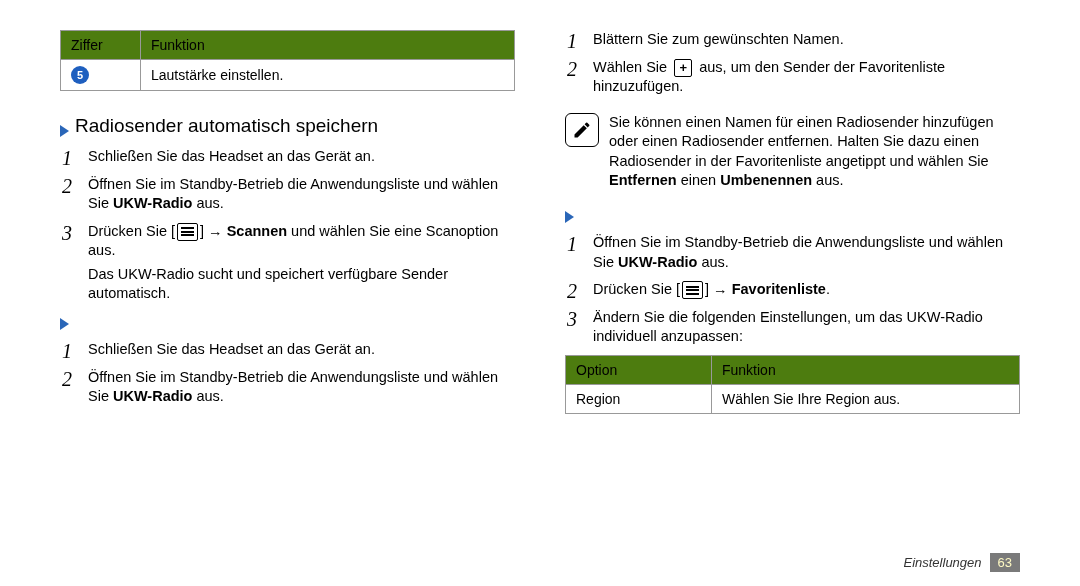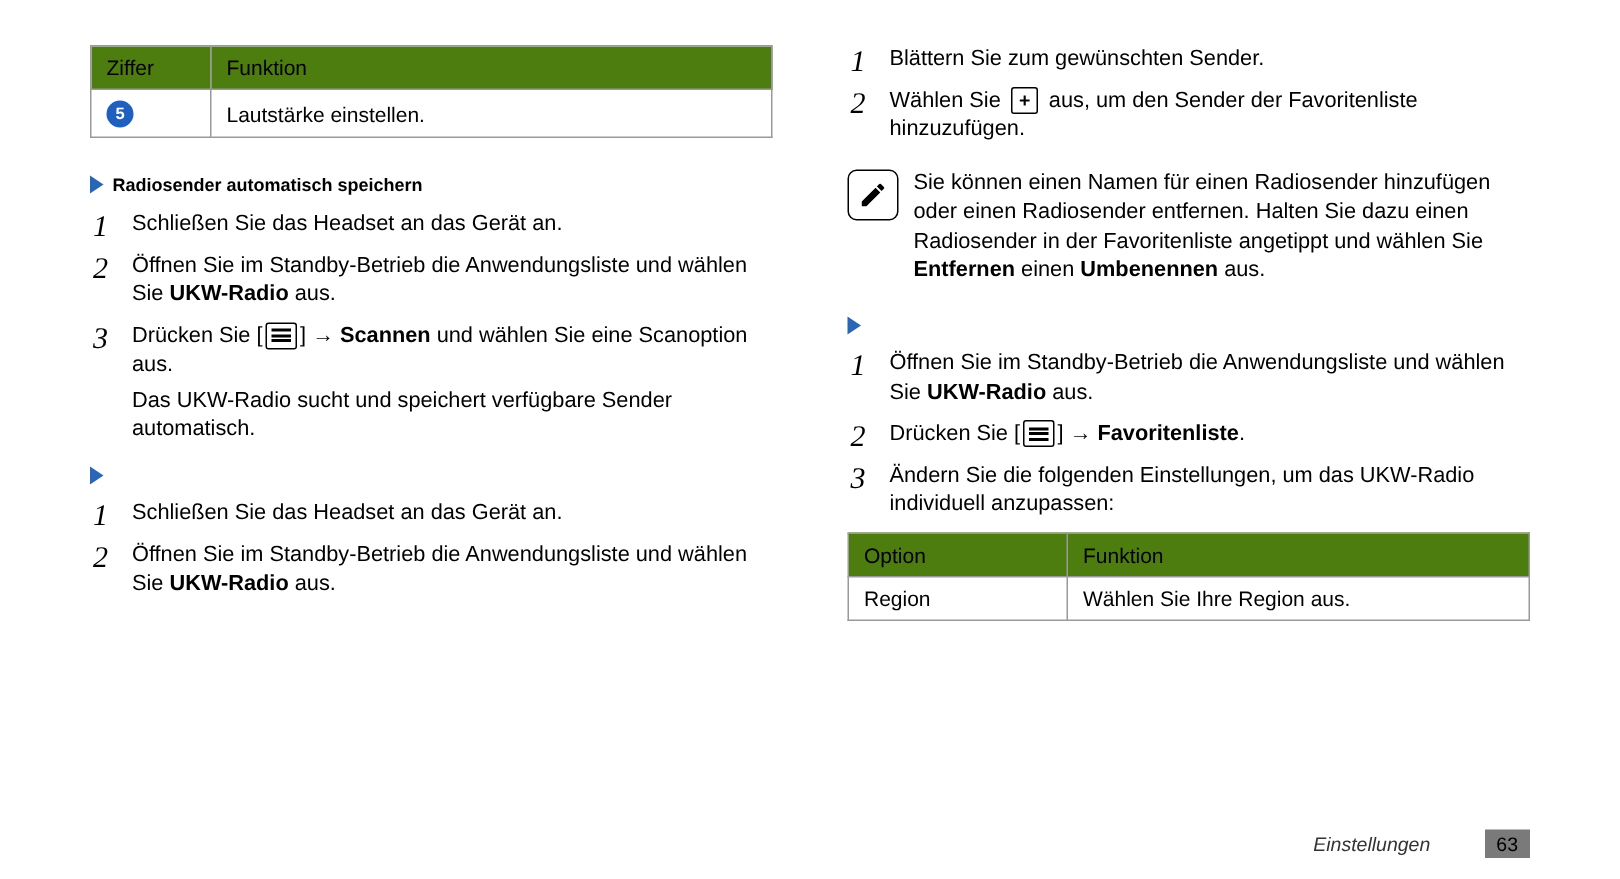--- a/index.html
+++ b/index.html
@@ -41,25 +41,25 @@
     width: 18px; height: 18px;
     border-radius: 50%;
     background: #1e5fbf;
     color: #fff;
     font-size: 11px;
     font-weight: bold;
     align-items: center;
     justify-content: center;
   }
   h3.section {
-    font-size: 12px;
-    font-weight: bold;
+    font-size: 19px;
+    font-weight: normal;
     margin: 6px 0 10px 0;
     display: flex;
-    align-items: center;
+    align-items: flex-end;
     gap: 6px;
   }
   h3.section .chev {
     display:inline-block;
     width:0;height:0;
     border-top:6px solid transparent;
     border-bottom:6px solid transparent;
     border-left:9px solid #2a66b8;
   }
   ol.steps {
@@ -141,24 +141,23 @@
     font-size:13px;
     font-style:italic;
     color:#333;
     display:flex;
     align-items:center;
     gap:8px;
   }
   .footer .pnum{
     font-style:normal;
     background:#7a7a7a;
-    color:#000000;
+    color:#fef9c3;
     padding:2px 8px;
     font-size:13px;
-    margin-left:28px;
   }
   .col2-steps { counter-reset: step 2; }
 </style>
 </head>
 <body>
 
 <div class="page">
 
   <div class="col">
 
@@ -199,21 +198,21 @@
       <li>Schließen Sie das Headset an das Gerät an.</li>
       <li>
         <span>Öffnen Sie im Standby-Betrieb die Anwendungsliste und wählen Sie </span><b>UKW-Radio</b><span> aus.</span>
       </li>
     </ol>
   </div>
 
   <div class="col">
 
     <ol class="steps col2-steps">
-      <li>Blättern Sie zum gewünschten Sender.</li>
+      <li>Blättern Sie zum gewünschten Namen.</li>
       <li>
         <span>Wählen Sie </span><span class="plus-box">+</span><span> aus, um den Sender der Favoritenliste hinzuzufügen.</span>
       </li>
     </ol>
 
     <div class="note">
       <div class="note-icon">
         <svg viewBox="0 0 24 24">
             <path d="M3 17.25V21h3.75L17.8 9.94l-3.75-3.75L3 17.25zM20.7 7.04a1 1 0 0 0 0-1.41l-2.34-2.34a1 1 0 0 0-1.41 0l-1.83 1.83 3.75 3.75 1.83-1.83z" fill="#000"></path>
           </svg>

